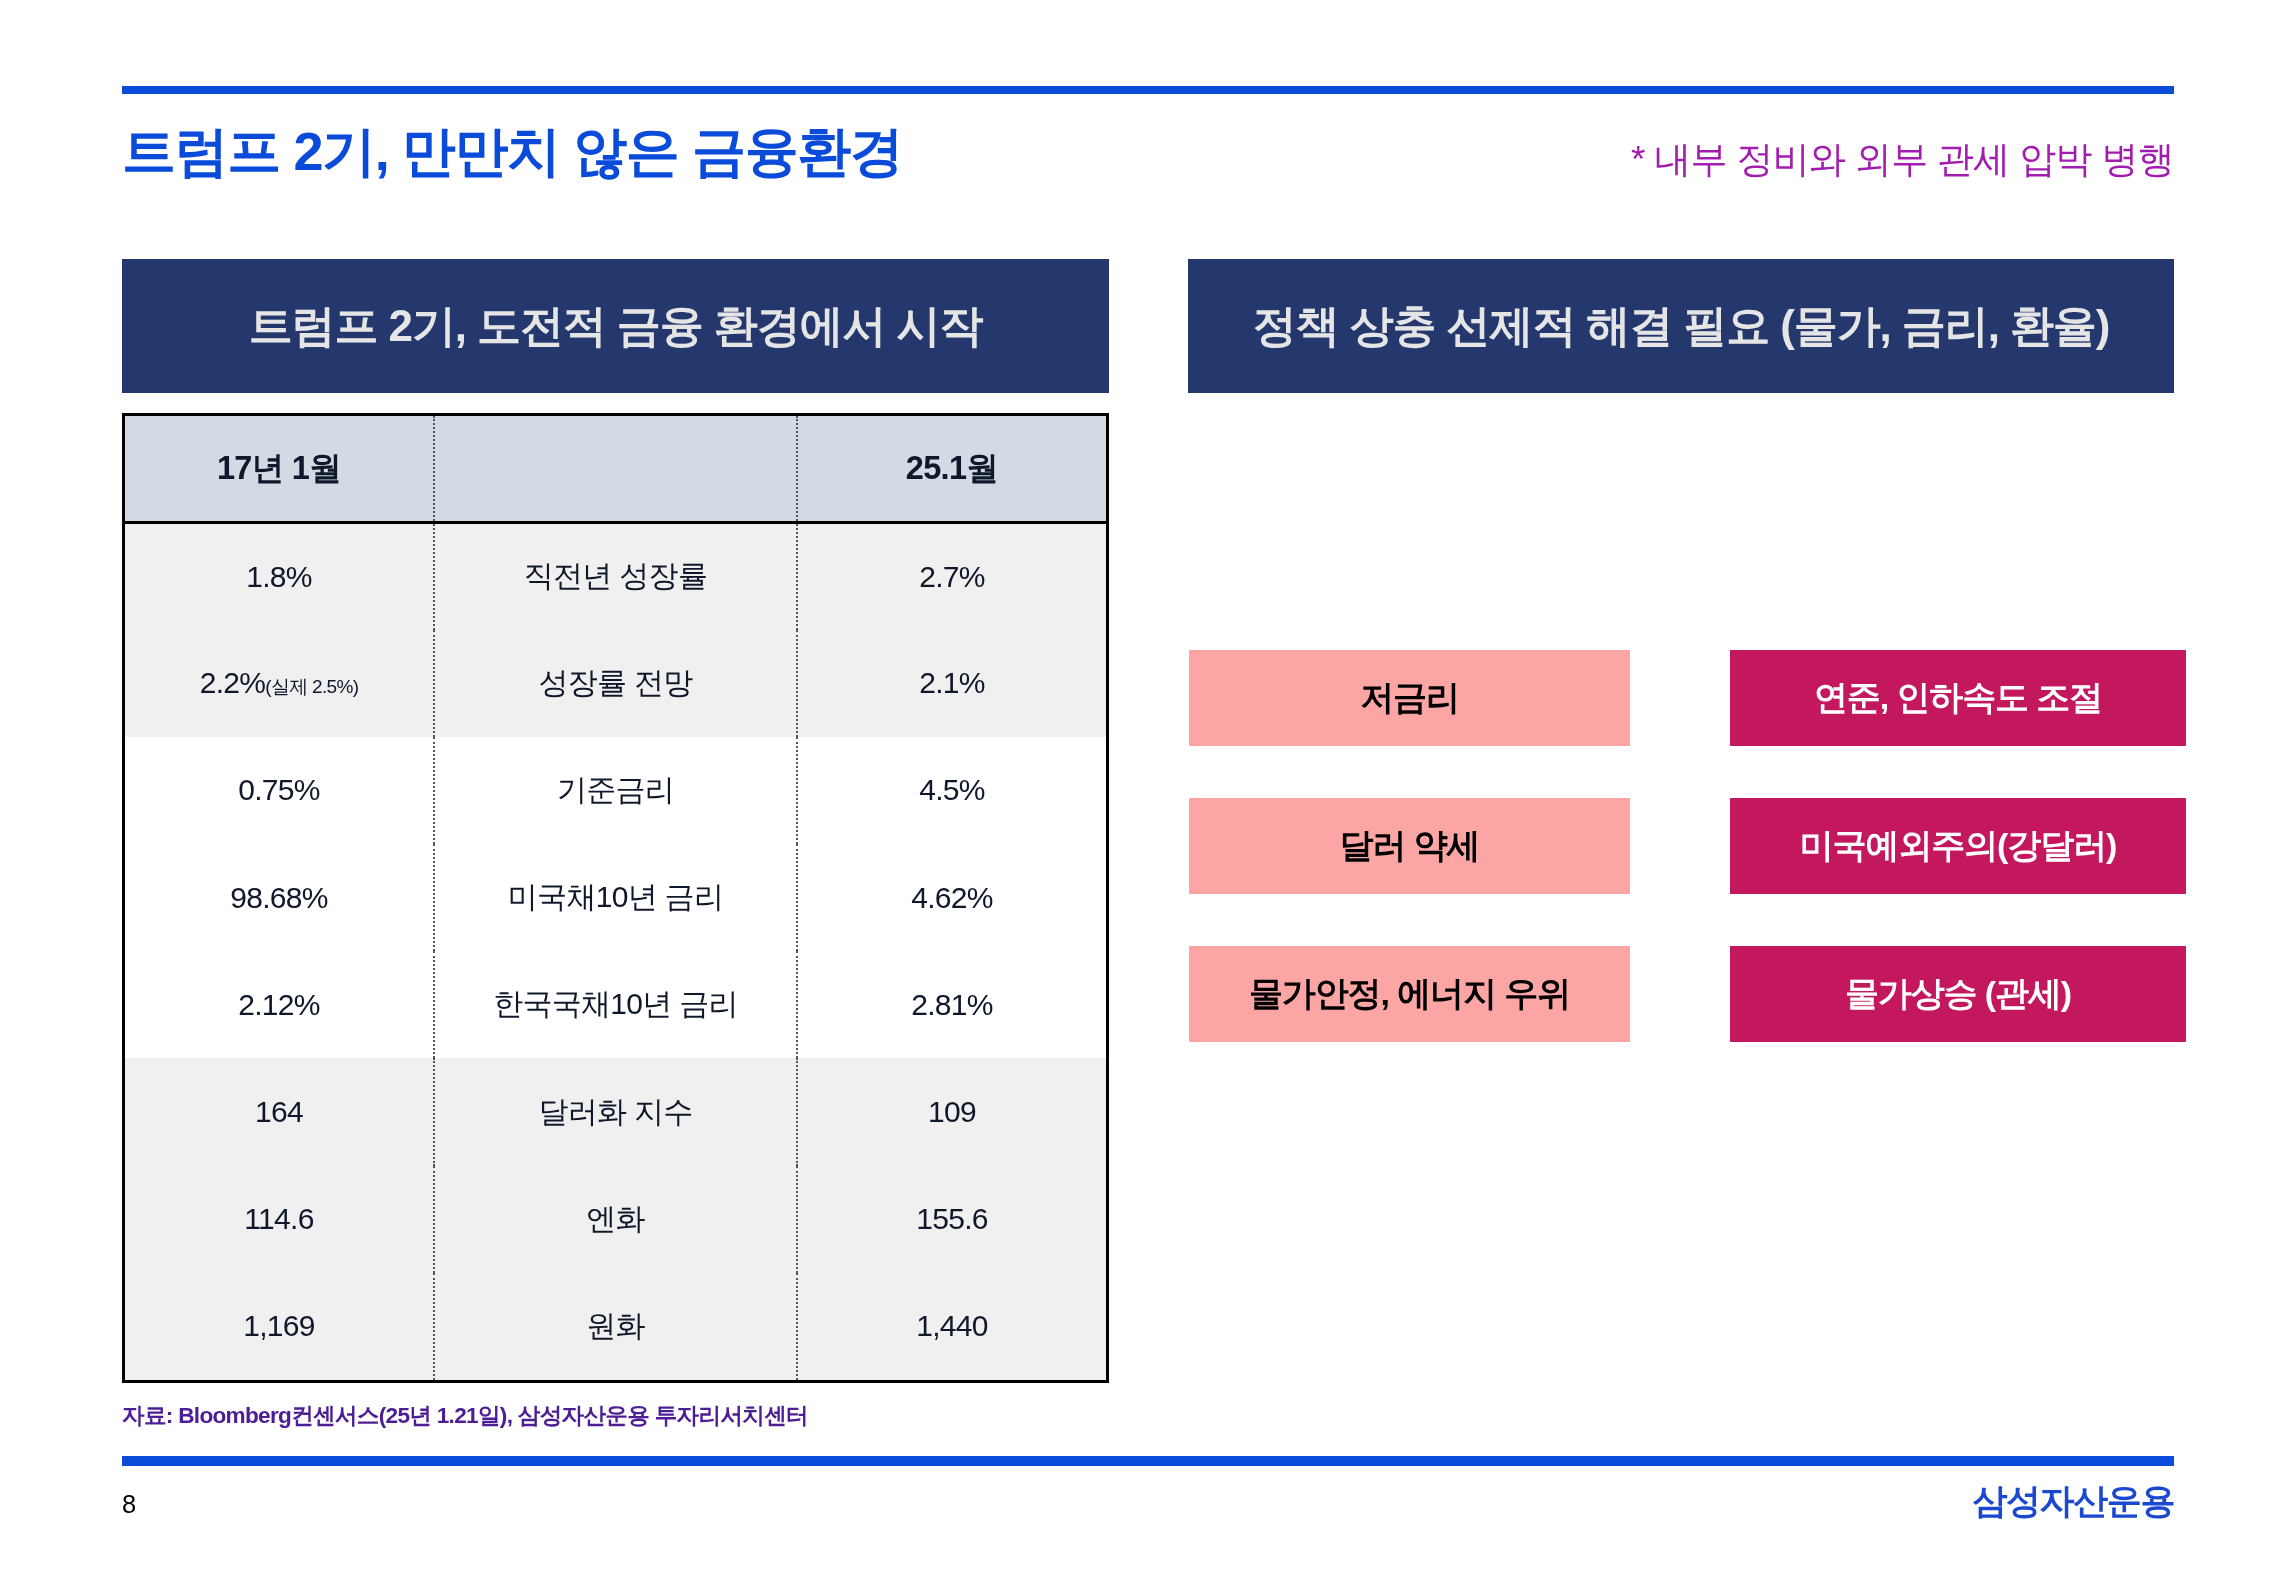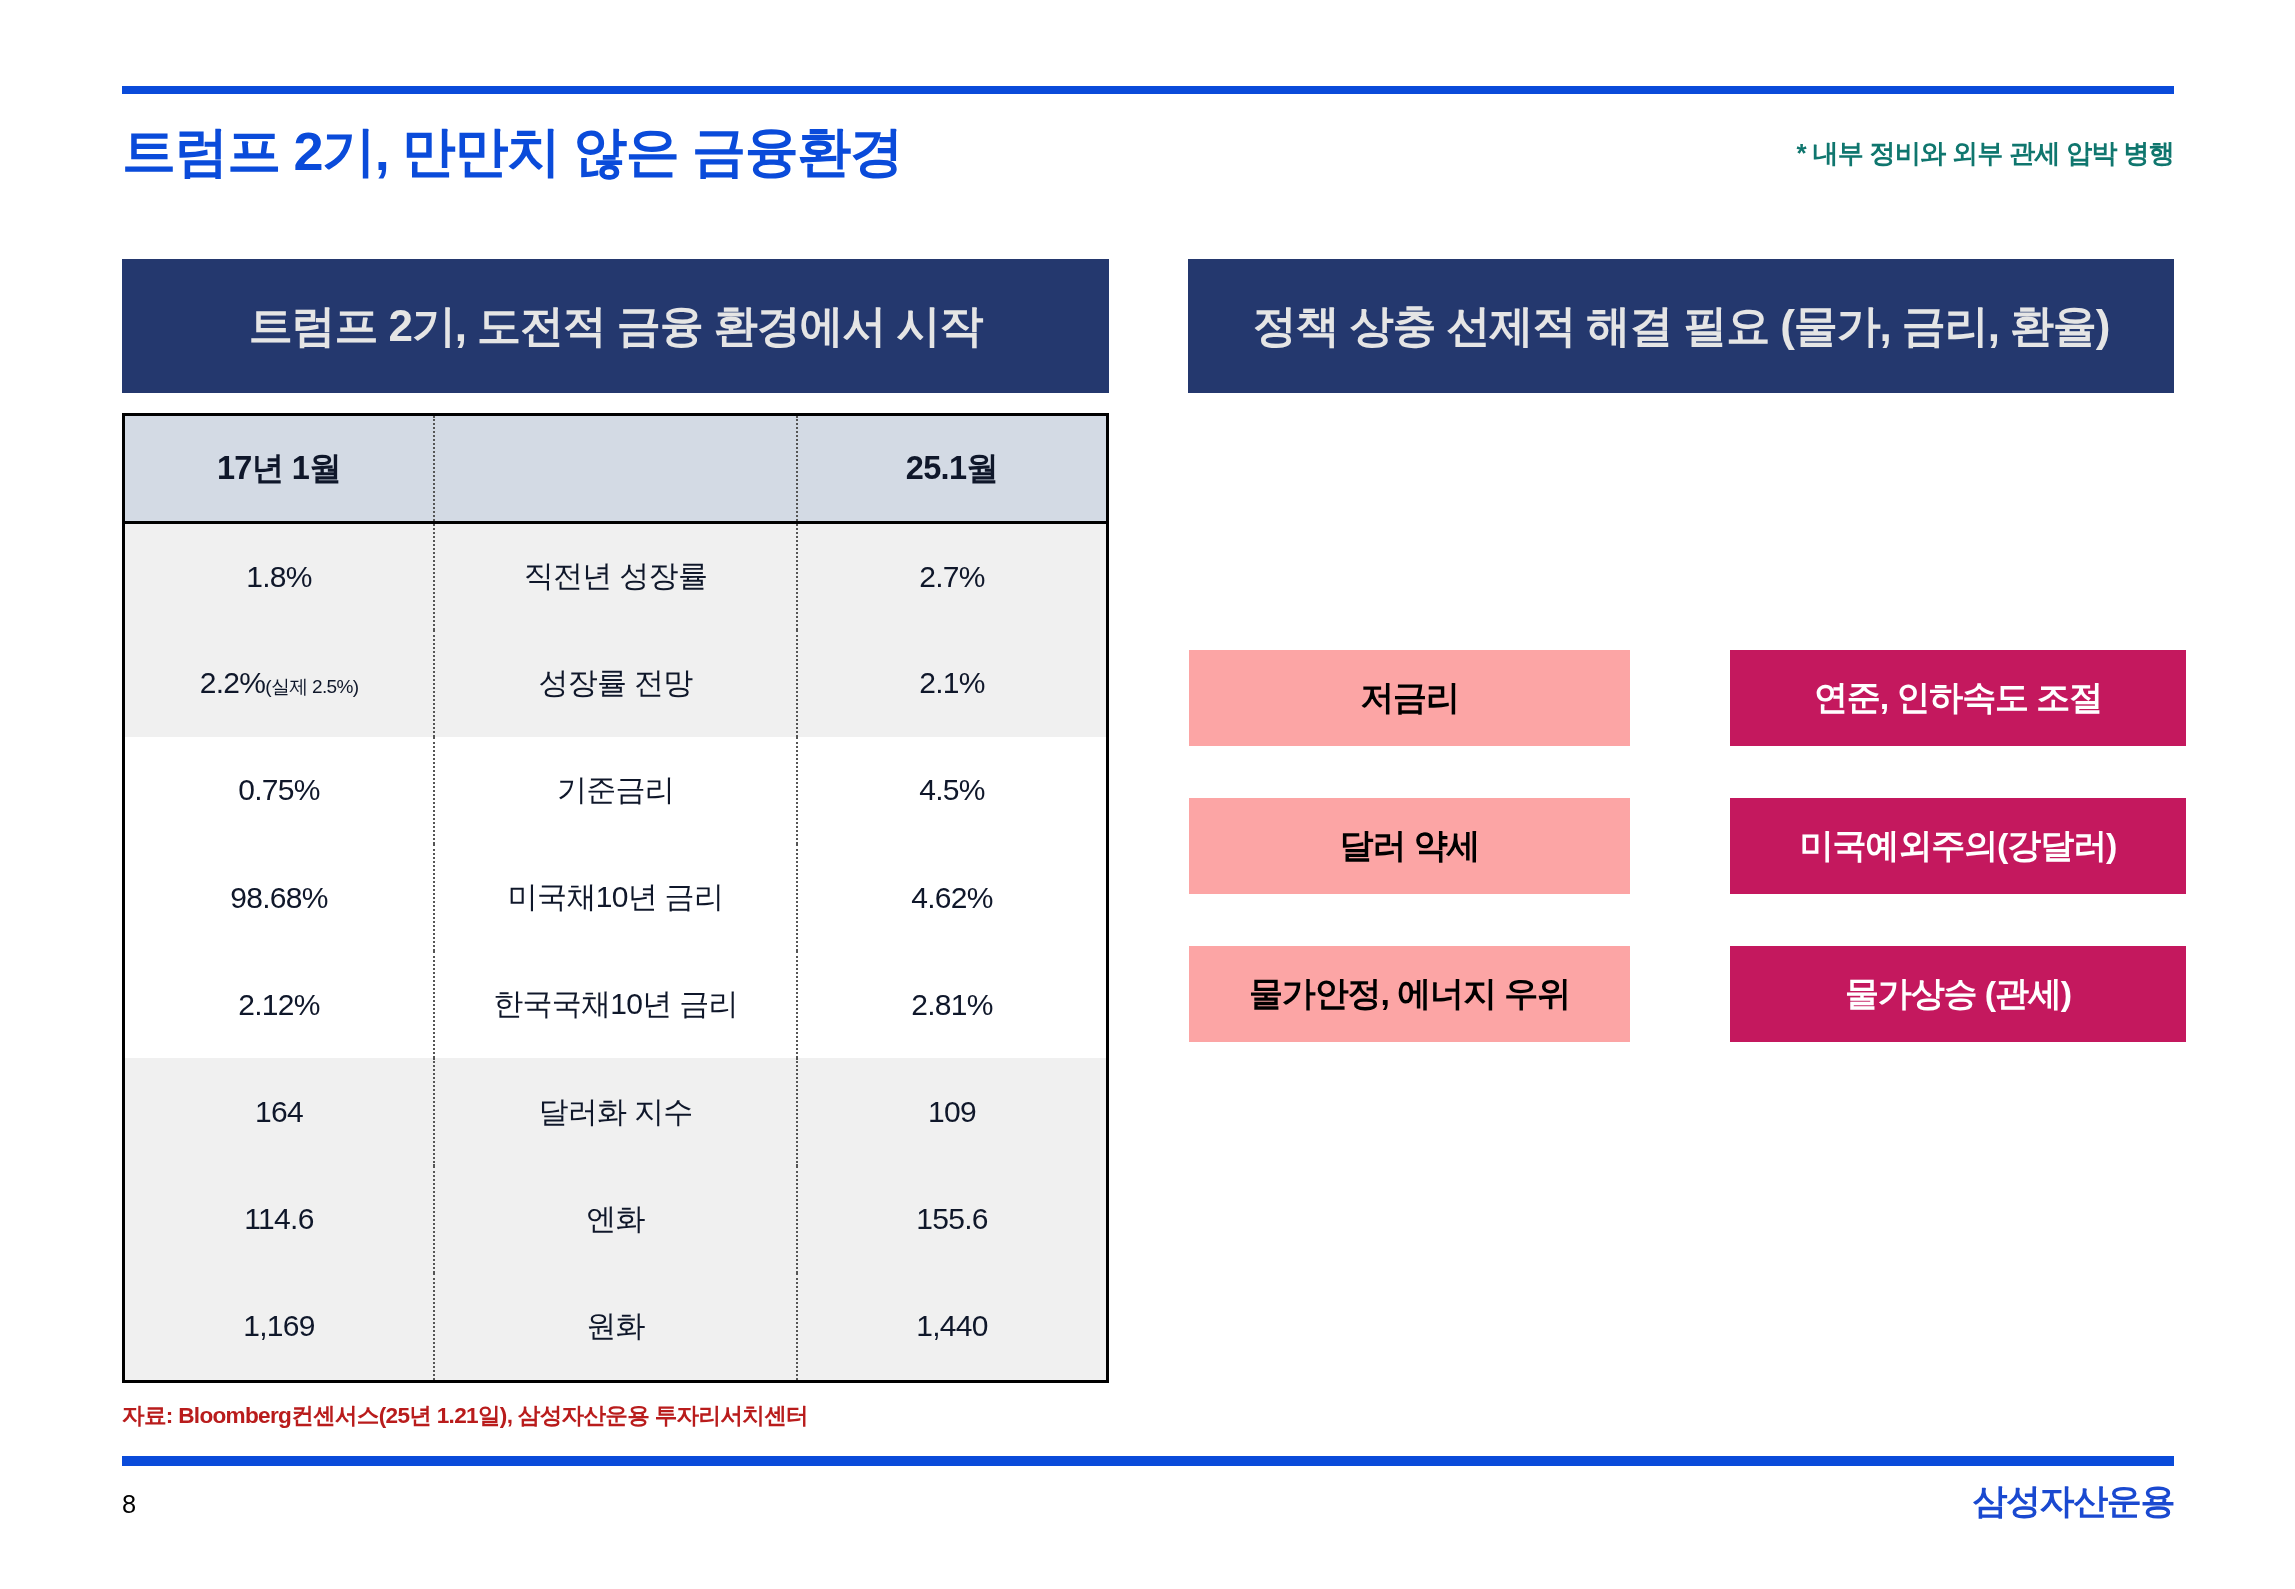--- a/index.html
+++ b/index.html
@@ -34,23 +34,23 @@
     font-weight: bold;
     color: #0a4bda;
     letter-spacing: -1.4px;
     white-space: nowrap;
     line-height: 1.2;
   }
   #title-note {
     position: absolute;
     right: 121px;
     top: 138px;
-    font-size: 26px;
-    font-weight: bold;
-    color: #0f766e;
+    font-size: 37px;
+    font-weight: normal;
+    color: #a21caf;
     letter-spacing: -0.7px;
     white-space: nowrap;
     line-height: 1.2;
   }
 
   
   .banner {
     position: absolute;
     background: #24386e;
     color: #e5e5e5;
@@ -111,21 +111,21 @@
 
   .sub-note { font-size: 19px; letter-spacing: -0.7px; }
 
   
   #source-note {
     position: absolute;
     left: 122px;
     top: 1400px;
     font-size: 22.6px;
     font-weight: bold;
-    color: #b91c1c;
+    color: #4c1d95;
     letter-spacing: -0.7px;
     white-space: nowrap;
   }
 
   
   .pill {
     position: absolute;
     display: flex;
     align-items: center;
     justify-content: center;

